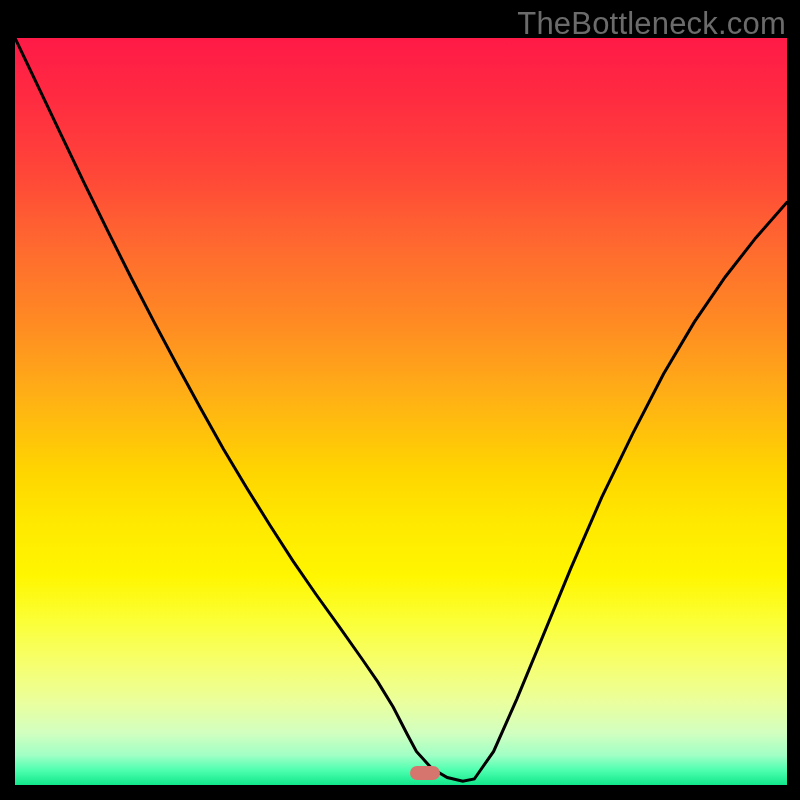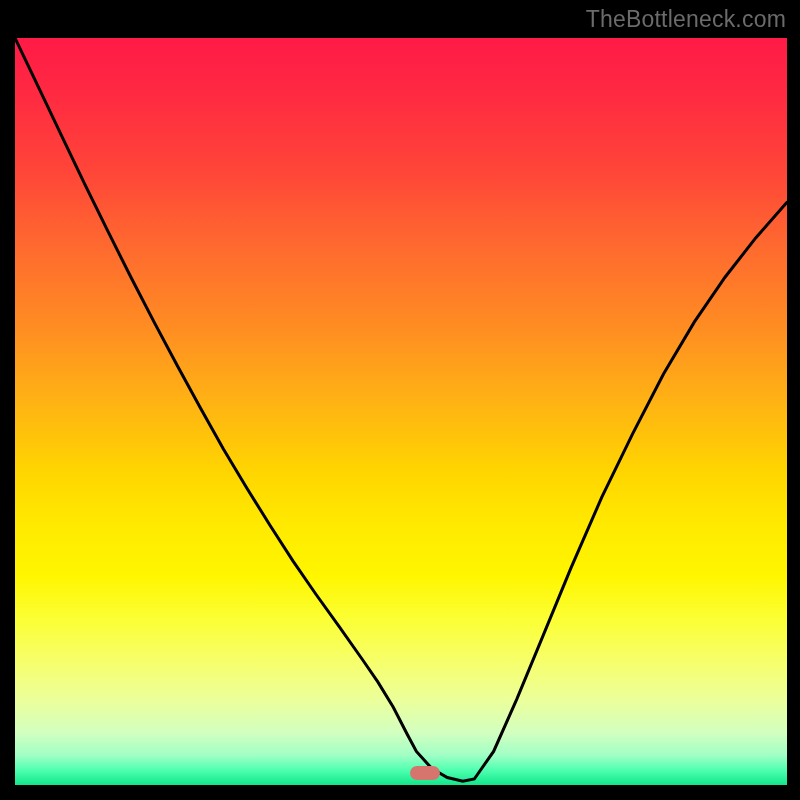--- a/index.html
+++ b/index.html
@@ -55,21 +55,21 @@
     width: 30px;
     height: 14px;
     border-radius: 7px;
     transform: translate(-50%, -50%);
   }
   .watermark {
     position: absolute;
     top: 6px;
     right: 14px;
     color: #6b6b6b;
-    font-size: 23px;
+    font-size: 31px;
     font-weight: 400;
     letter-spacing: 0.2px;
     white-space: nowrap;
   }
   svg.curve {
     position: absolute;
     inset: 0;
   }
 </style>
 </head>

